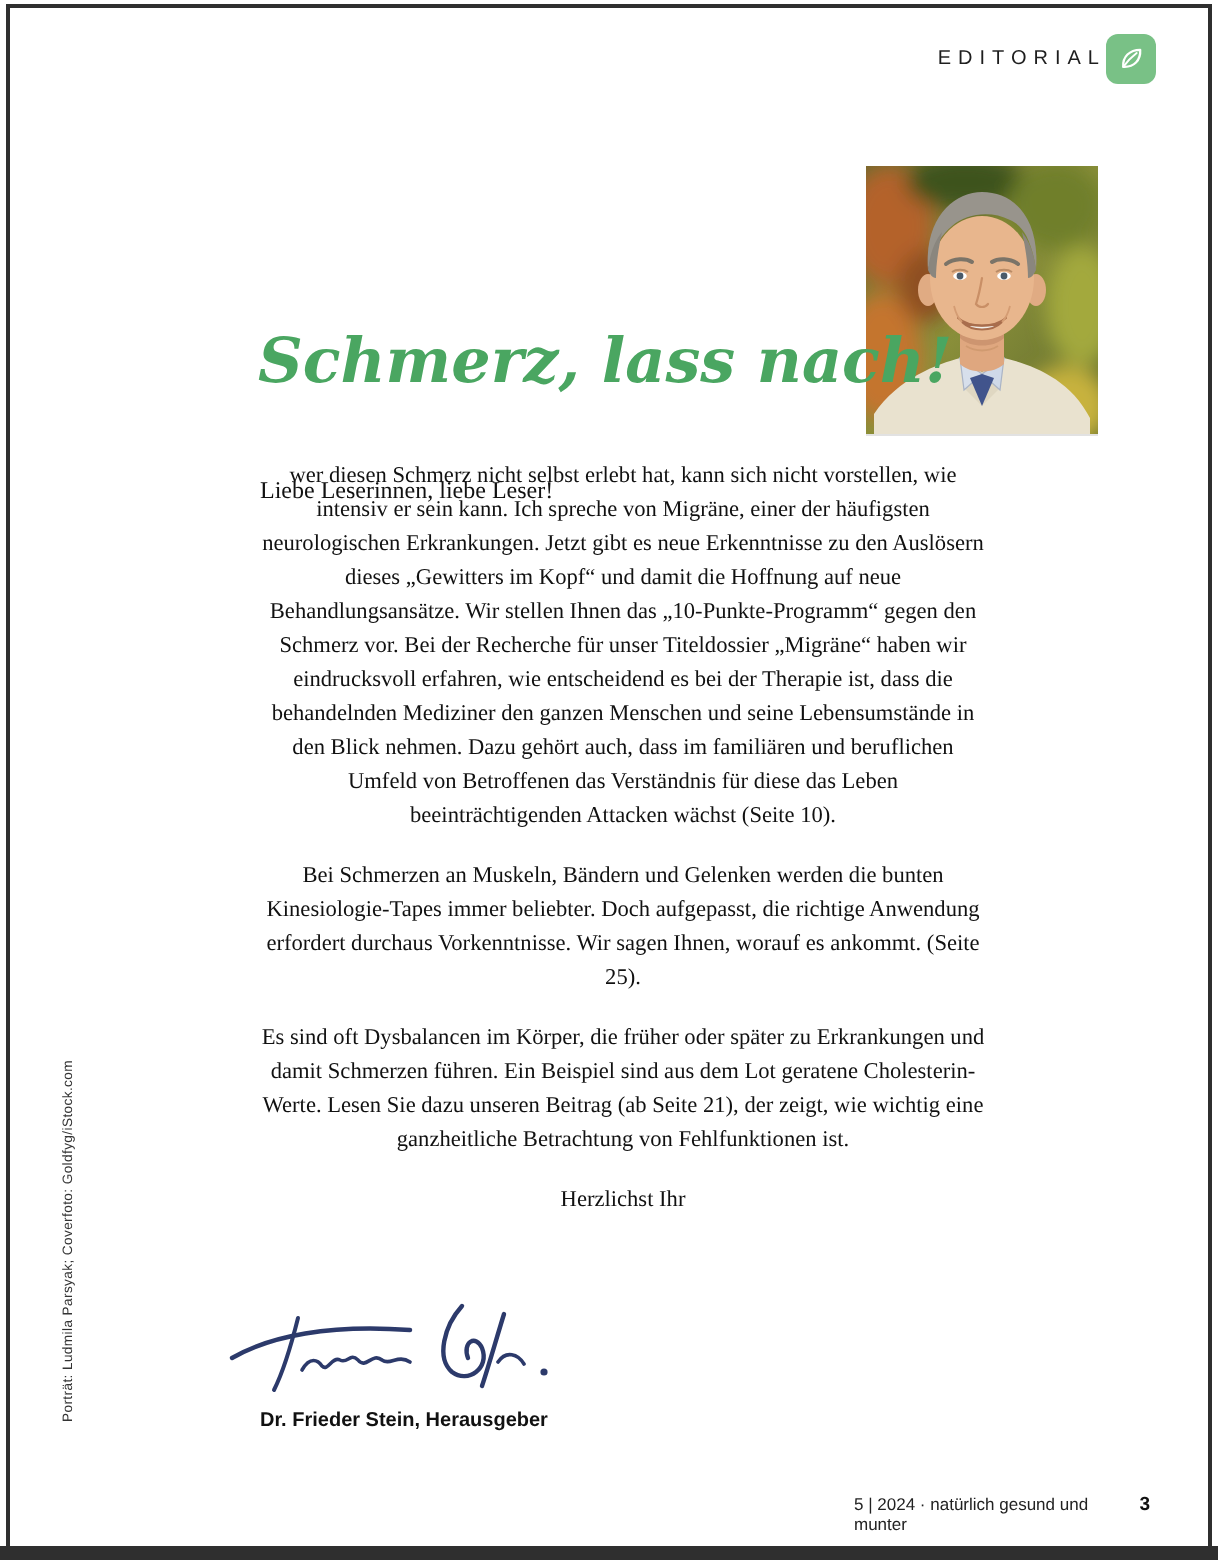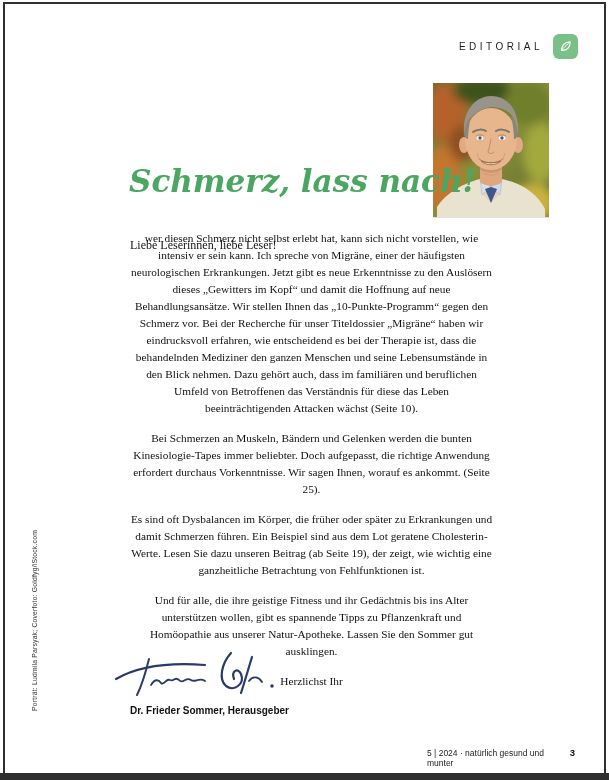--- a/index.html
+++ b/index.html
@@ -14,22 +14,22 @@
   .frame{
     position:absolute;left:3px;right:3px;top:2px;bottom:7px;
     border:2px solid #2f2f2f;border-bottom:none;
     pointer-events:none;
   }
   .bottom-bar{
     position:absolute;left:0;right:0;bottom:0;height:7px;background:#2f2f2f;
   }
   
   .header{
-    position:absolute;top:34px;right:31px;
-    display:flex;align-items:center;gap:10px;
+    position:absolute;top:17px;right:31px;
+    display:flex;align-items:center;gap:0;
   }
   .header-label{
     font-family:"Liberation Sans", sans-serif;
     font-size:10px;letter-spacing:3.5px;color:#1e1e1e;
   }
   .leaf-badge{
     width:25px;height:25px;border-radius:6px;background:#79c186;
     display:flex;align-items:center;justify-content:center;
   }
   
@@ -164,39 +164,38 @@
       <path d="M50 90 C55 93 61 93 66 90" stroke="#d09a70" stroke-width="0.9" fill="none"></path>
     </svg>
   </div>
 
   <div class="title">Schmerz, lass nach!</div>
   <div class="greeting">Liebe Leserinnen, liebe Leser!</div>
 
   <div class="body-copy">
     <p>wer diesen Schmerz nicht selbst erlebt hat, kann sich nicht vorstellen, wie intensiv er sein kann. Ich spreche von Migräne, einer der häufigsten neurologischen Erkrankungen. Jetzt gibt es neue Erkenntnisse zu den Auslösern dieses „Gewitters im Kopf“ und damit die Hoffnung auf neue Behandlungsansätze. Wir stellen Ihnen das „10-Punkte-Programm“ gegen den Schmerz vor. Bei der Recherche für unser Titeldossier „Migräne“ haben wir eindrucksvoll erfahren, wie entscheidend es bei der Therapie ist, dass die behandelnden Mediziner den ganzen Menschen und seine Lebensumstände in den Blick nehmen. Dazu gehört auch, dass im familiären und beruflichen Umfeld von Betroffenen das Verständnis für diese das Leben beeinträchtigenden Attacken wächst (Seite 10).</p>
     <p>Bei Schmerzen an Muskeln, Bändern und Gelenken werden die bunten Kinesiologie-Tapes immer beliebter. Doch aufgepasst, die richtige Anwendung erfordert durchaus Vorkenntnisse. Wir sagen Ihnen, worauf es ankommt. (Seite 25).</p>
-    <p>Es sind oft Dysbalancen im Körper, die früher oder später zu Erkrankungen und damit Schmerzen führen. Ein Beispiel sind aus dem Lot geratene Cholesterin-Werte. Lesen Sie dazu unseren Beitrag (ab Seite 19), der zeigt, wie wichtig eine ganzheitliche Betrachtung von Fehlfunktionen ist.</p>
-    <p>Und für alle, die ihre geistige Fitness und ihr Gedächtnis bis ins Alter unterstützen wollen, gibt es spannende Tipps zu Pflanzenkraft und Homöopathie aus unserer Natur-Apotheke. Lassen Sie den Sommer gut ausklingen.</p>
+    <p>Es sind oft Dysbalancen im Körper, die früher oder später zu Erkrankungen und damit Schmerzen führen. Ein Beispiel sind aus dem Lot geratene Cholesterin-Werte. Lesen Sie dazu unseren Beitrag (ab Seite 21), der zeigt, wie wichtig eine ganzheitliche Betrachtung von Fehlfunktionen ist.</p>
     <p class="closing">Herzlichst Ihr</p>
   </div>
 
   <div class="signature">
     <svg width="165" height="58" viewBox="0 0 165 58" aria-hidden="true">
       <g stroke="#2c3a6b" fill="none" stroke-linecap="round">
         <path d="M3 34 C22 23 52 17 92 20" stroke-width="2.2"></path>
         <path d="M36 14 C33 26 29 40 24 50" stroke-width="2"></path>
         <path d="M38 40 C42 33 46 35 48 38 C51 41 53 33 57 35 C61 37 62 31 66 35 C70 40 73 31 78 35 C82 38 86 32 92 36" stroke-width="1.8"></path>
         <path d="M118 8 C109 18 105 34 113 41 C121 47 132 39 128 29 C125 22 118 26 121 34" stroke-width="2.2"></path>
         <path d="M139 12 C135 25 131 39 128 48" stroke-width="2.2"></path>
         <path d="M136 36 C140 30 146 32 149 37" stroke-width="1.8"></path>
         <circle cx="159" cy="41" r="1.8" fill="#2c3a6b" stroke="none"></circle>
       </g>
     </svg>
   </div>
-  <div class="signature-caption">Dr. Frieder Sommer, Herausgeber</div>
+  <div class="signature-caption">Dr. Frieder Stein, Herausgeber</div>
 
   <div class="credits">Porträt: Ludmila Parsyak; Coverfoto: Goldfyg/iStock.com</div>
 
   <div class="footer">
     <span class="footer-issue">5 | 2024 · natürlich gesund und munter</span>
     <span class="footer-page">3</span>
   </div>
 
 </div>
 

